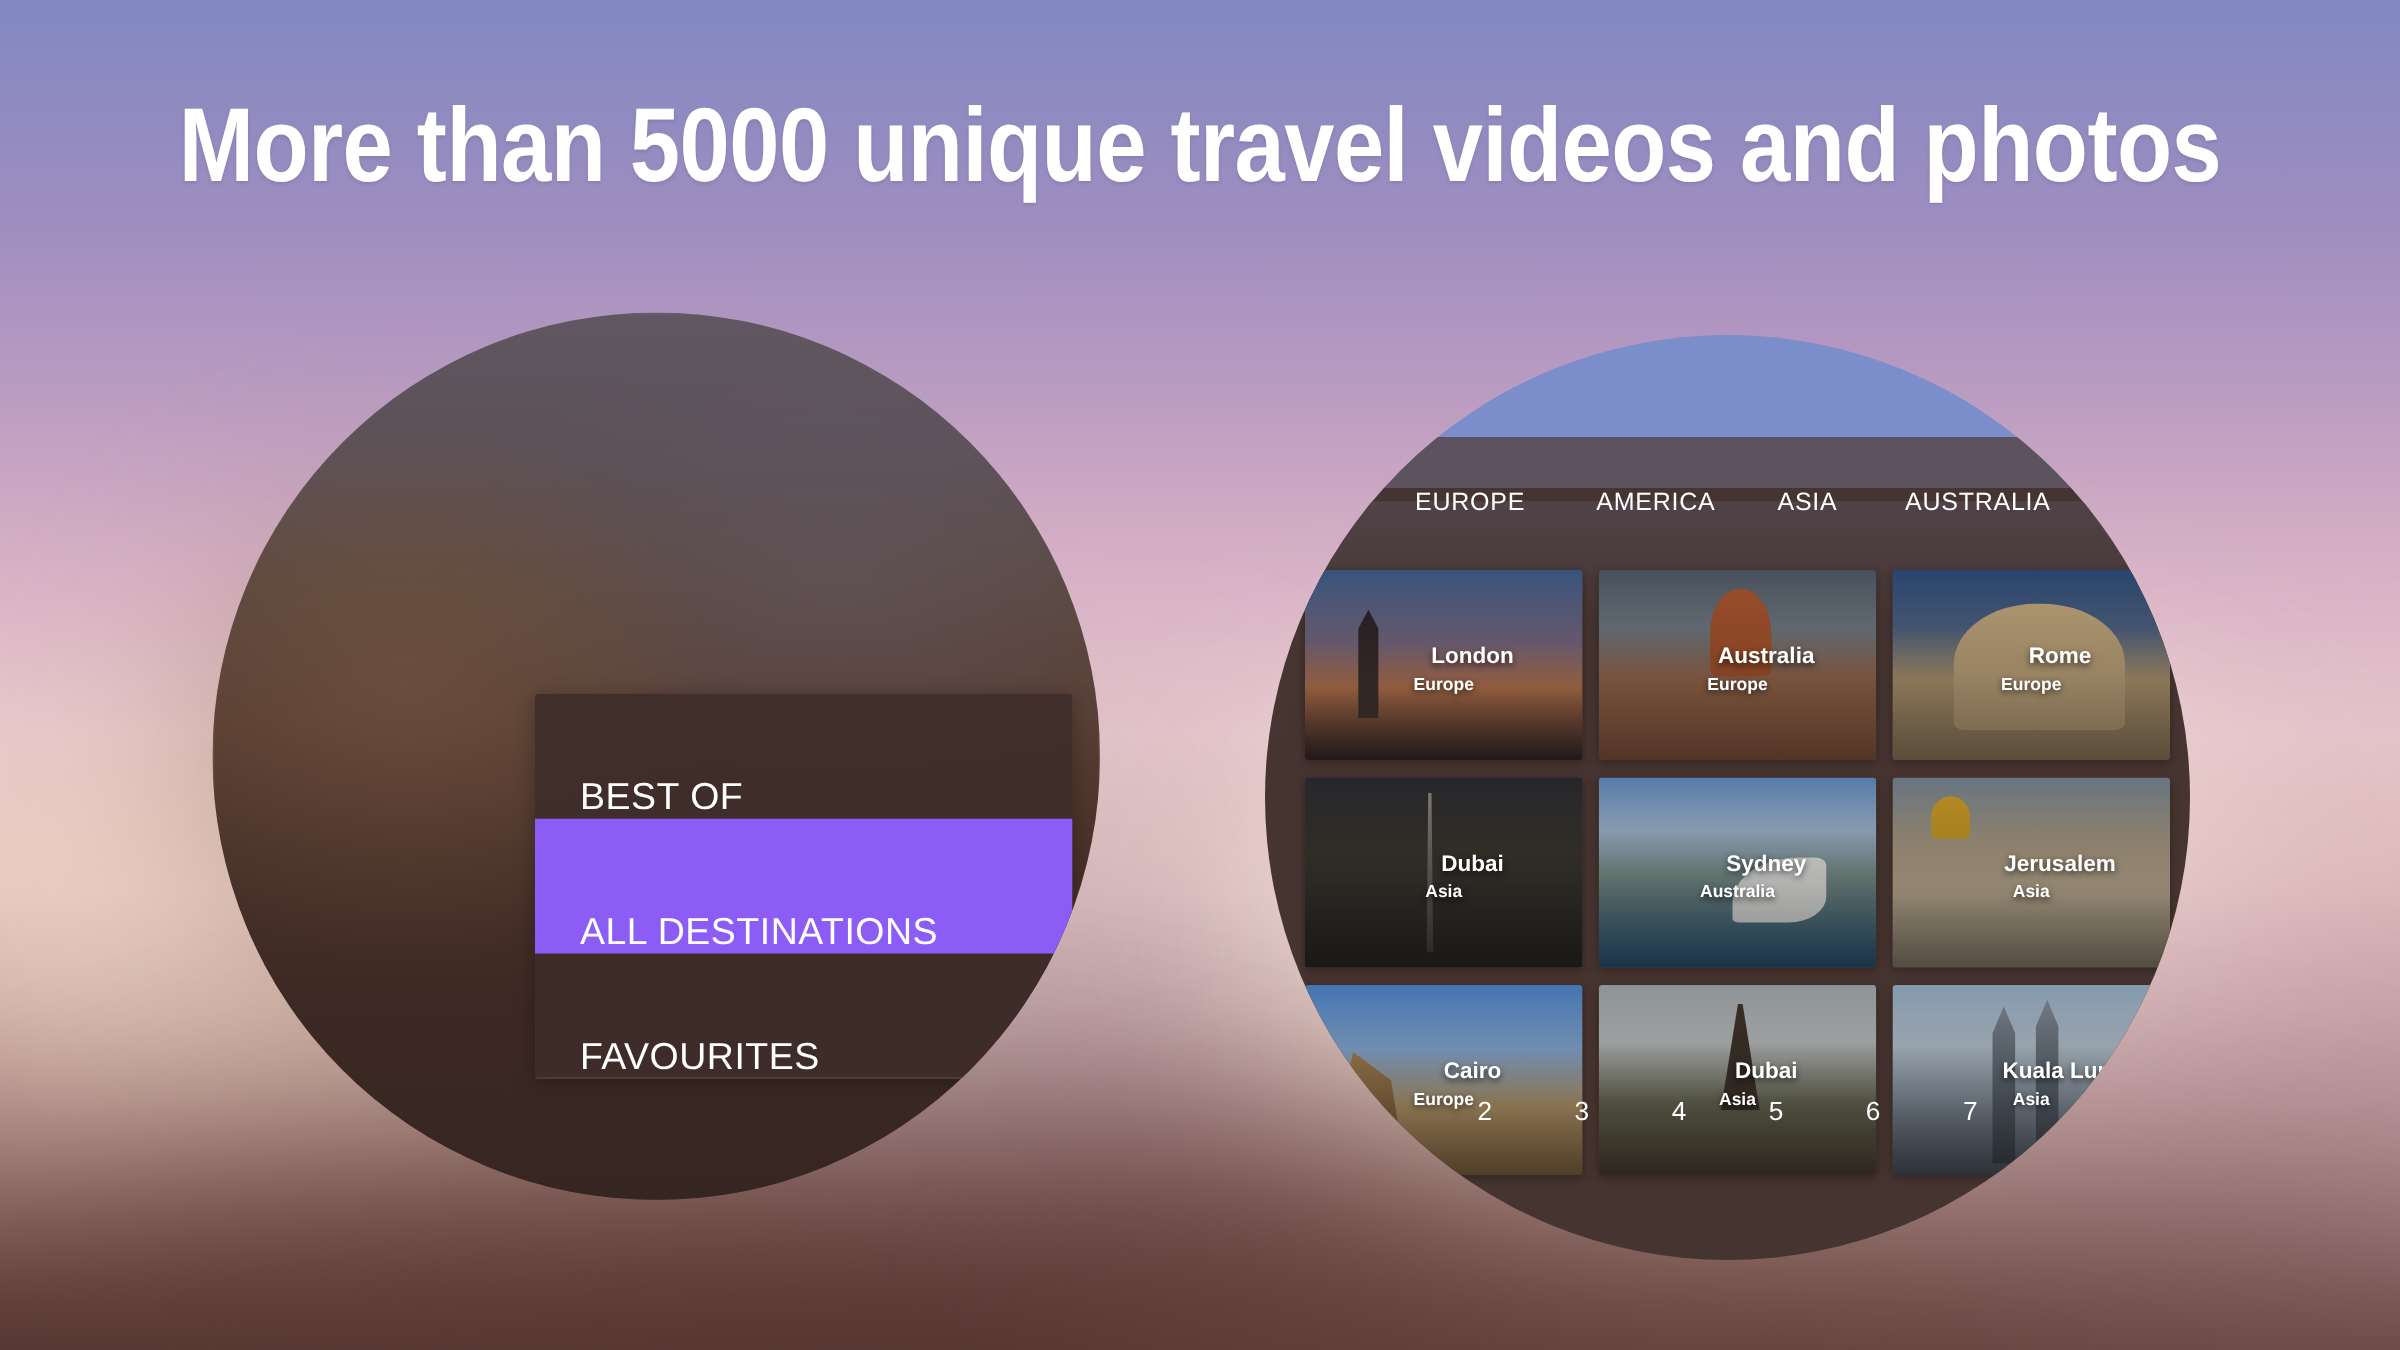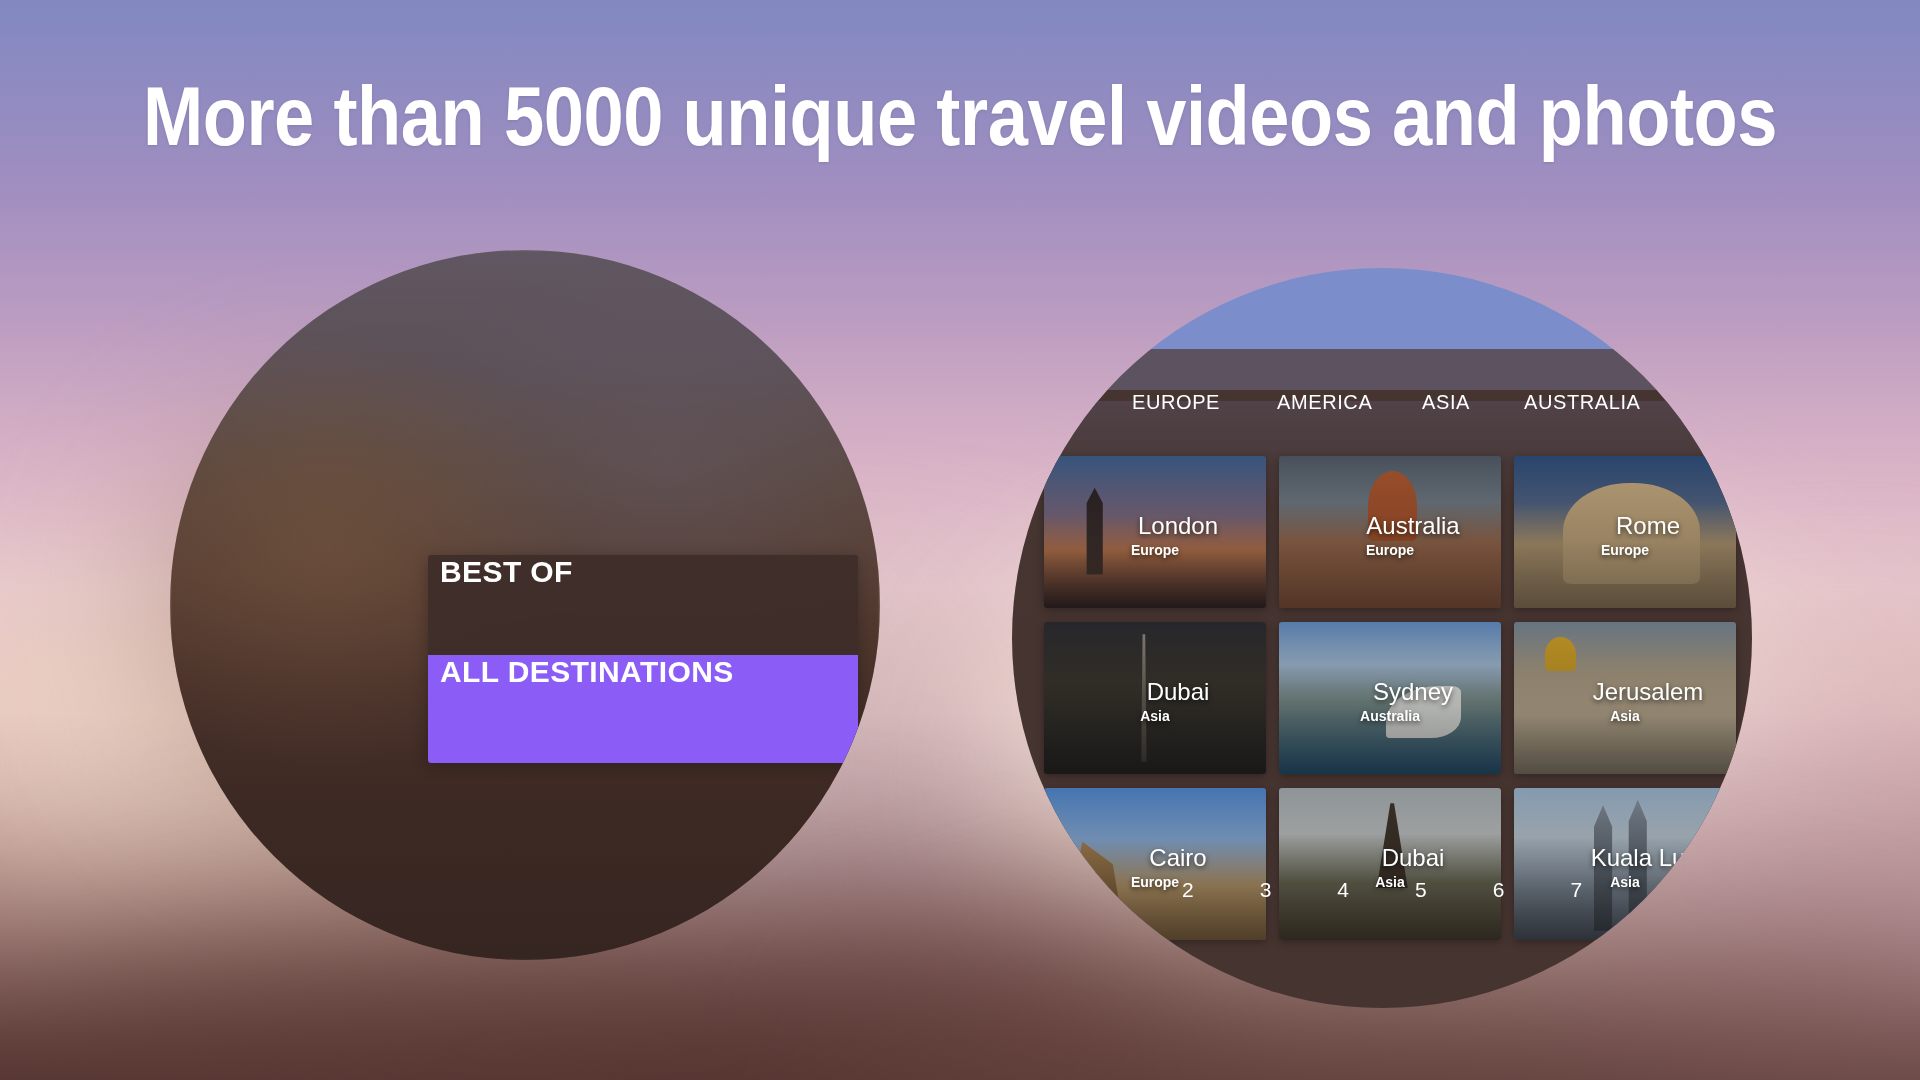--- a/index.html
+++ b/index.html
@@ -86,28 +86,27 @@
   #menu-panel {
     position:absolute;
     left:258px; top:305px; width:430px;
     z-index:14;
     border-radius:3px;
     overflow:hidden;
     box-shadow:0 3px 16px rgba(0,0,0,.28);
   }
   .menu-item {
     height:89px;
-    display:flex; align-items:flex-start;
-    padding-left:12px;
+    display:flex; align-items:flex-end;
+    padding-left:36px;
     color:#ffffff;
     font-size:30px;
     letter-spacing:.4px;
     background:rgba(62,44,41,.92);
     position:relative;
-    font-weight:bold;
   }
   .menu-item.pad-tall { height:100px; }
   .menu-item.sep:after {
     content:""; position:absolute; left:0; right:0; bottom:0;
     height:1px; background:rgba(255,255,255,.16);
   }
   .menu-item.active {
     background:#8b5cf6;
     height:108px;
   }
@@ -158,21 +157,21 @@
   .card-img:after {
     content:""; position:absolute; inset:0;
     background:linear-gradient(to bottom, rgba(0,0,0,.08) 0%, rgba(0,0,0,.22) 55%, rgba(0,0,0,.42) 100%);
   }
   .card-text {
     position:absolute; left:0; right:0; top:50%;
     transform:translateY(-42%);
     text-align:center; z-index:2;
     text-shadow:0 2px 5px rgba(0,0,0,.65);
   }
-  .card-title { color:#fff; font-size:24px; font-weight:normal; line-height:1.05; white-space:nowrap;margin-left:46px; }
+  .card-title { color:#fff; font-size:18px; font-weight:bold; line-height:1.05; white-space:nowrap;margin-left:46px; }
   .card-region { color:#fff; font-size:14px; font-weight:bold; margin-top:4px; }
 
   
   .ph-london {
     background:
       linear-gradient(to bottom, #3c5b86 0%, #7a6a83 38%, #c07a52 62%, #3a2a2c 100%);
   }
   .ph-london:before {
     content:""; position:absolute; left:14%; top:16%; width:26%; height:62%;
     background:linear-gradient(to bottom, #2b2228, #4a3a33);
@@ -252,20 +251,23 @@
   <div class="lc-photo"></div>
   <div class="lc-shade"></div>
 
   <nav id="menu-panel">
     <div class="menu-item pad-tall">
       <span>BEST OF</span>
     </div>
     <div class="menu-item active">
       <span>ALL DESTINATIONS</span>
     </div>
+    <div class="menu-item pad-tall sep">
+      <span>FAVOURITES</span>
+    </div>
 
   </nav>
 
 </div>
 
 <div id="right-circle" class="circle">
   <div class="rc-bg"></div>
   <div class="rc-dim"></div>
 
   <div id="tab-bar">

